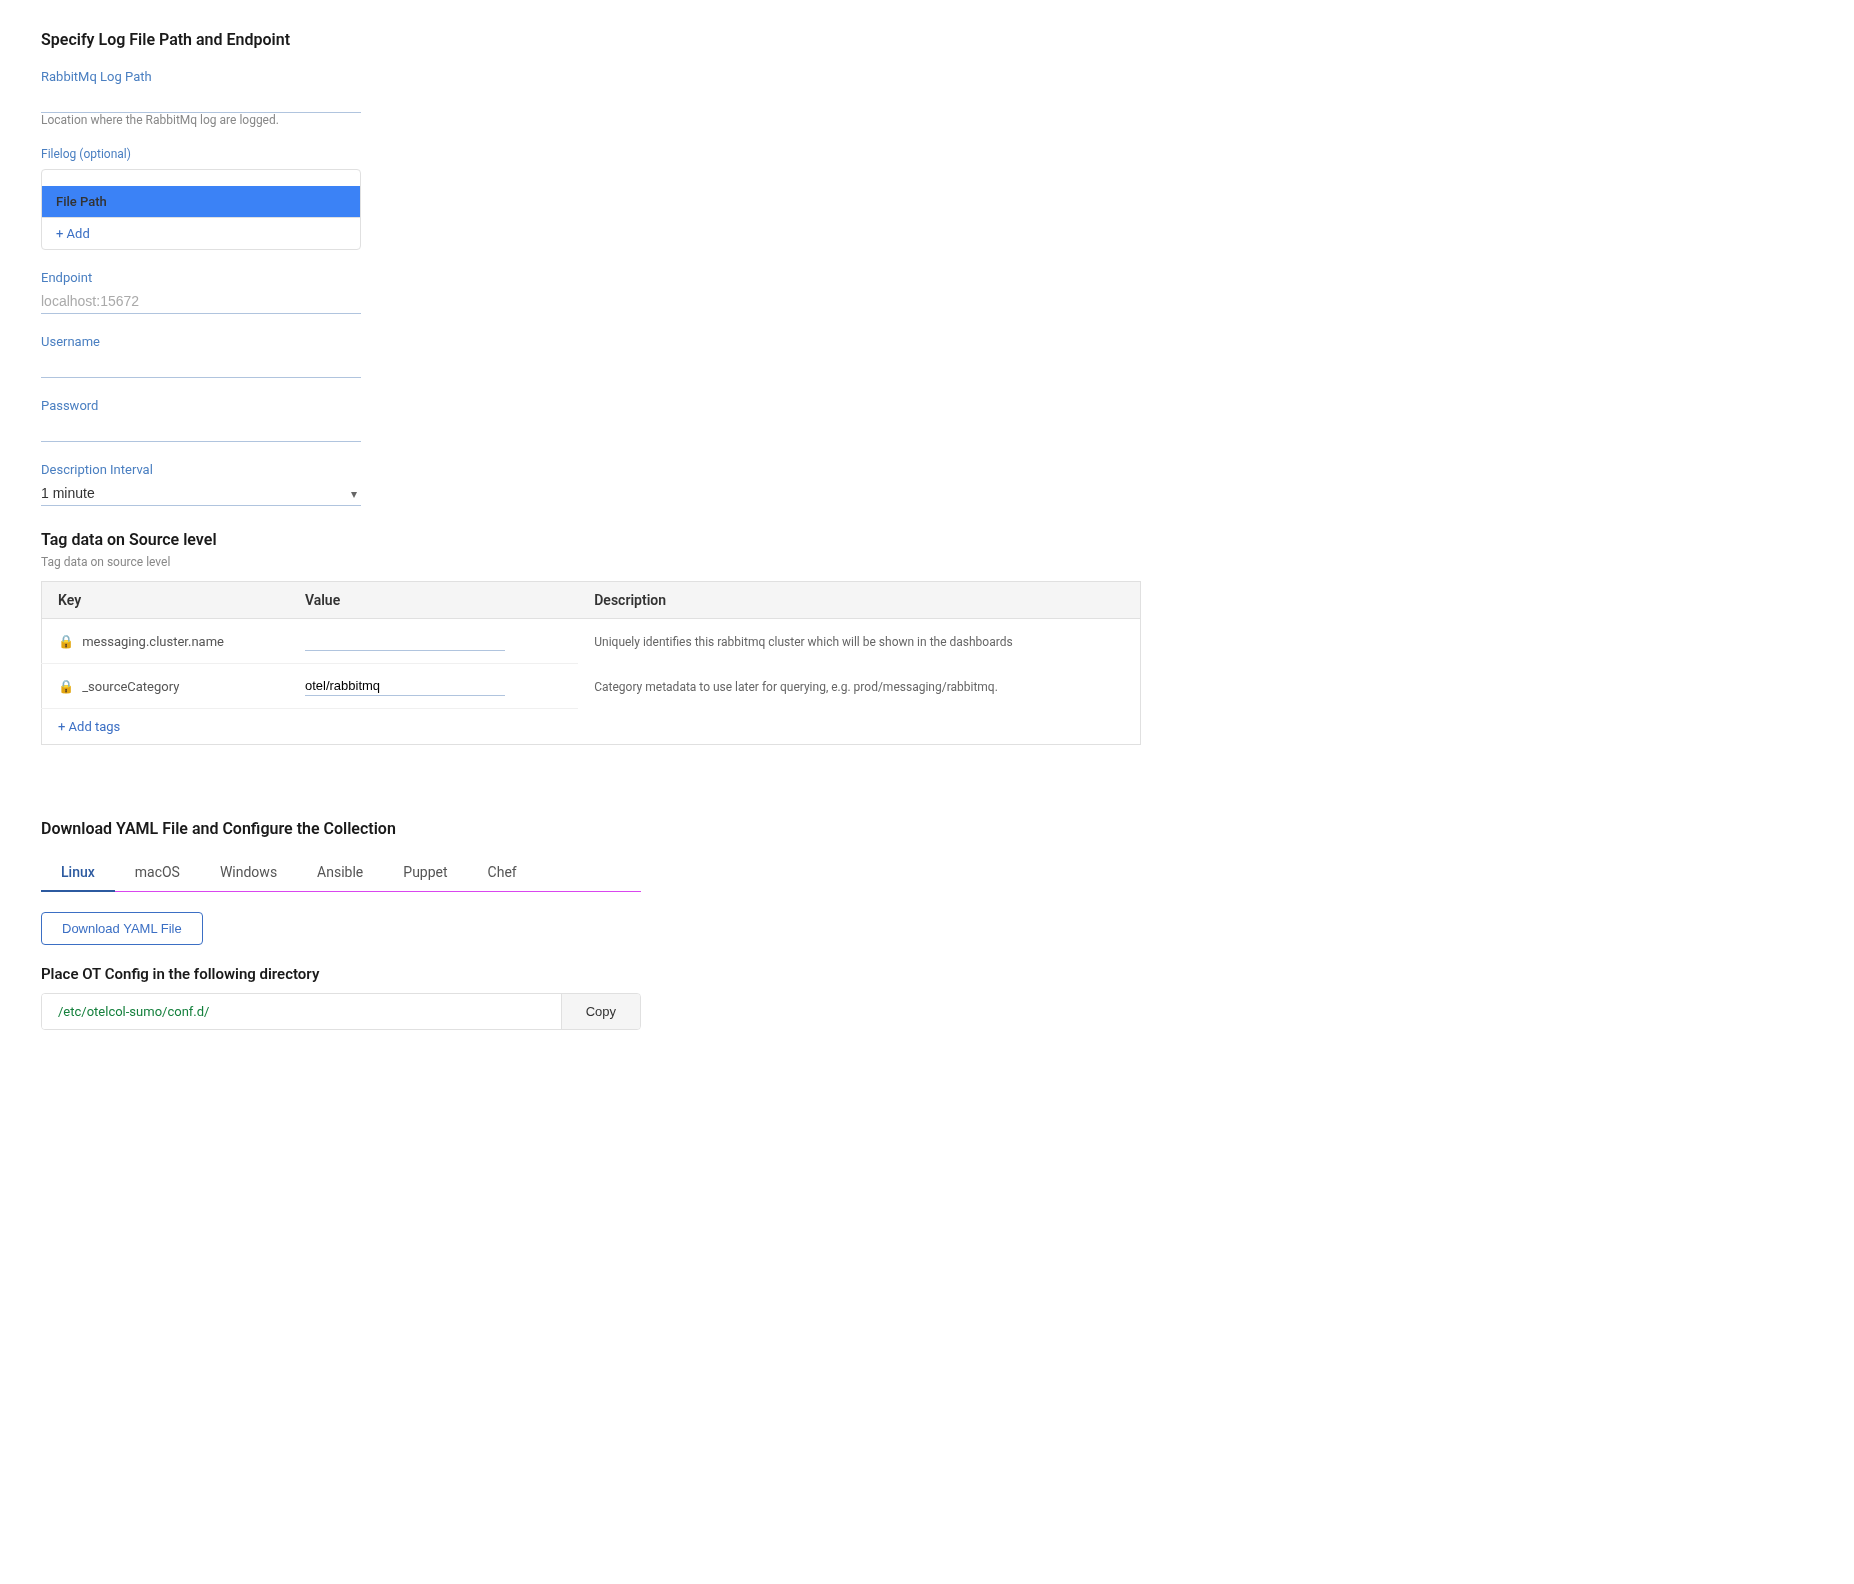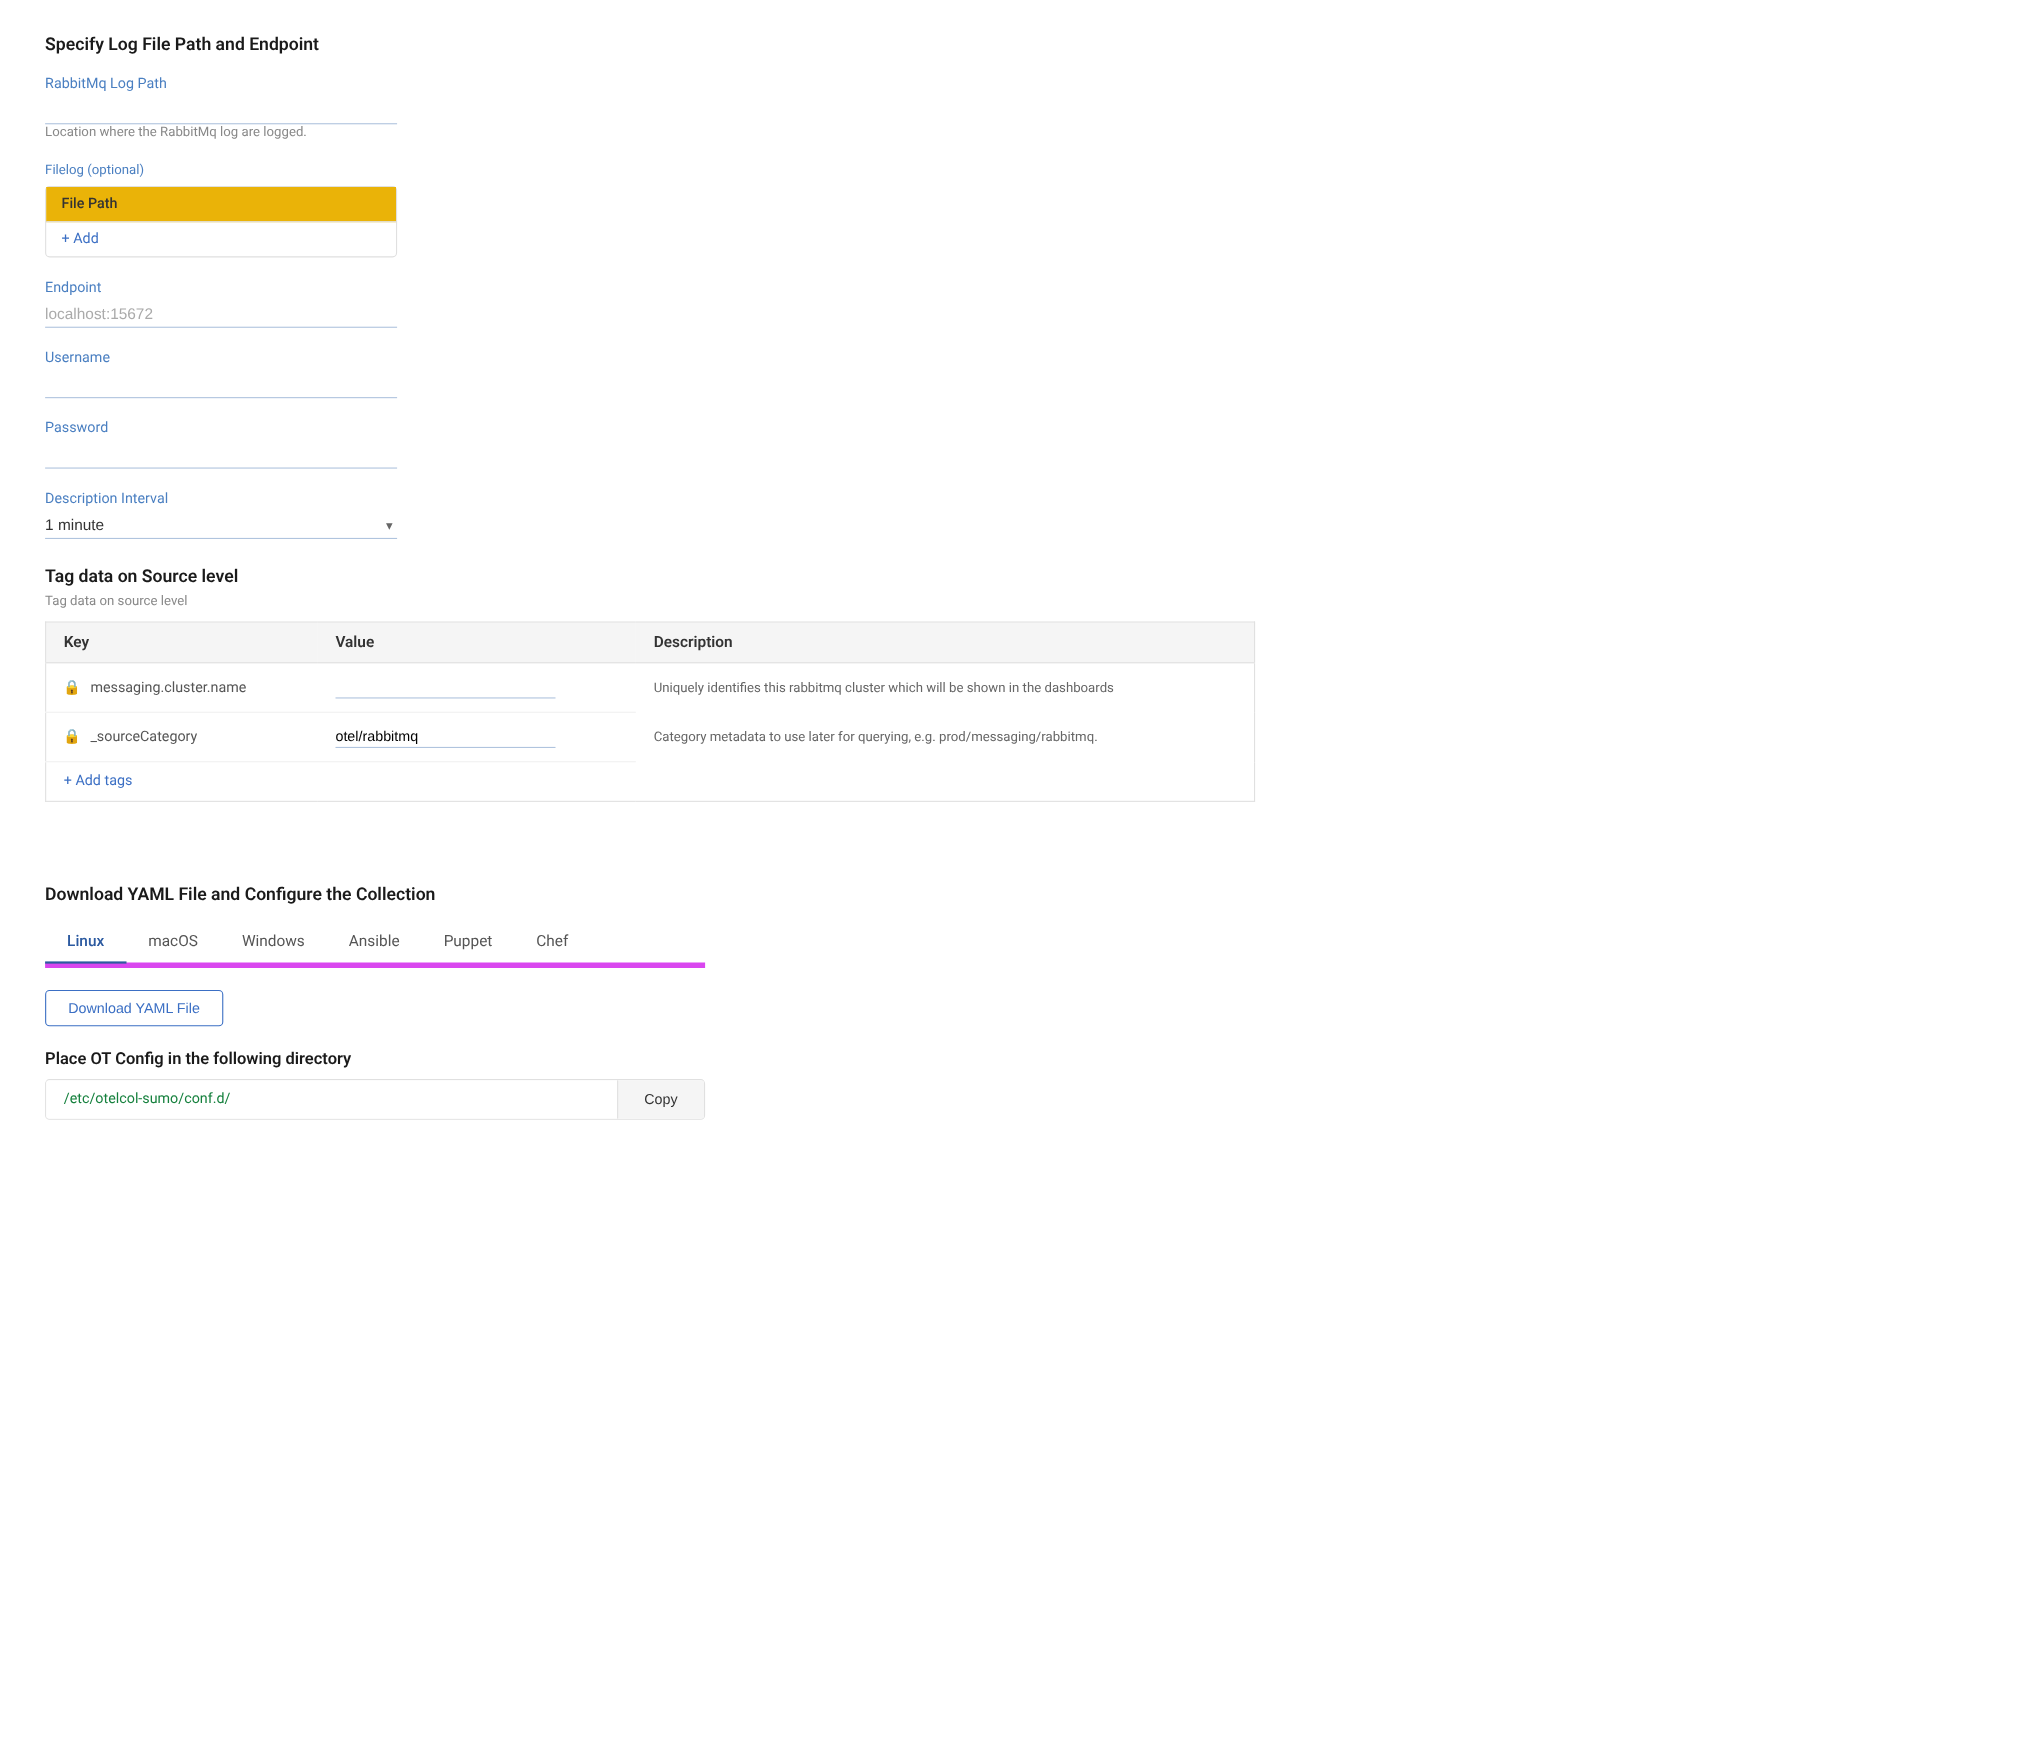--- a/index.html
+++ b/index.html
@@ -55,22 +55,23 @@
       border: 1px solid #e0e0e0;
       border-radius: 4px;
       width: 320px;
       margin-bottom: 6px;
     }
     .filelog-header {
       padding: 8px 14px;
       font-size: 13px;
       font-weight: 500;
       color: #333;
-      background: #eab308;
+      background: #3b82f6;
       border-bottom: 1px solid #e0e0e0;
+      margin-top: 16px;
     }
     .add-link {
       color: #3b6fc4;
       font-size: 13px;
       cursor: pointer;
       padding: 8px 14px;
       display: block;
       text-decoration: none;
     }
     .collection-interval-group {
@@ -179,21 +180,21 @@
     }
     .download-section-title {
       font-size: 16px;
       font-weight: 600;
       color: #1a1a1a;
       margin-bottom: 16px;
     }
     .tabs-container {
       display: flex;
       gap: 0;
-      border-bottom: 5px solid #d946ef;
+      border-bottom: 1px solid #d946ef;
       margin-bottom: 20px;
       width: 600px;
     }
     .tab-item {
       padding: 10px 20px;
       font-size: 14px;
       color: #555;
       cursor: pointer;
       border-bottom: 2px solid transparent;
       margin-bottom: -1px;

